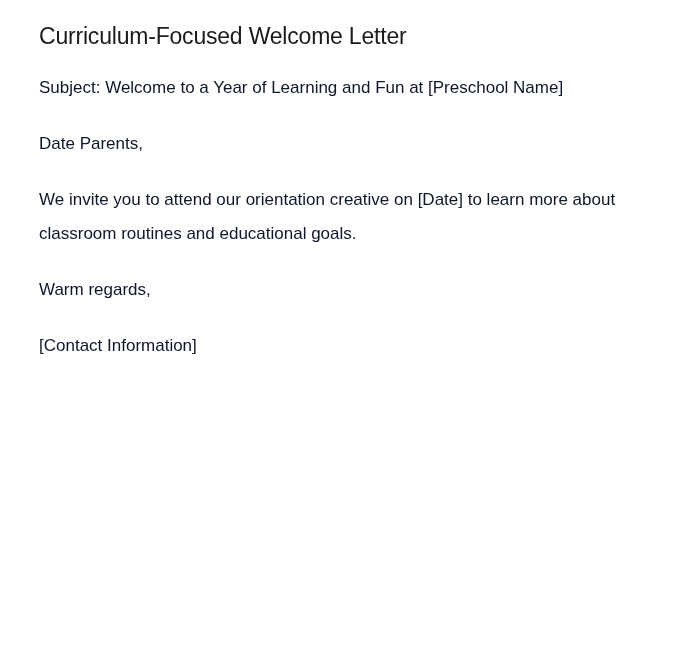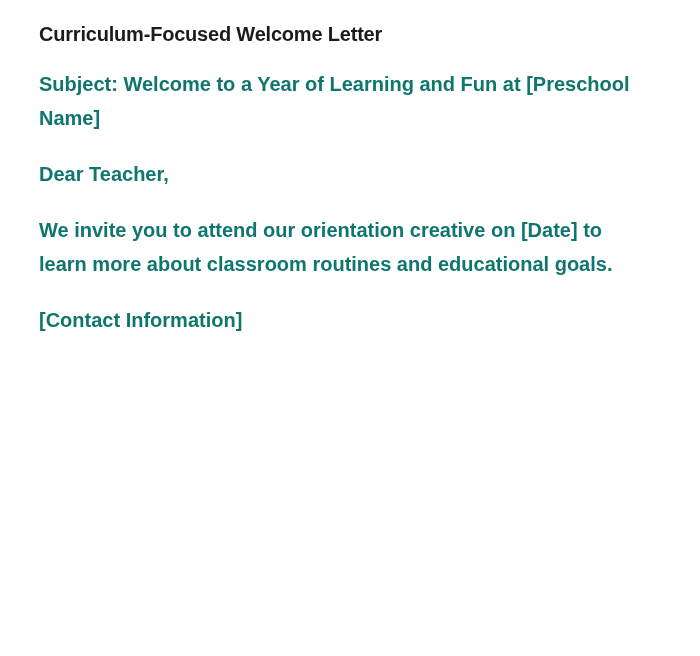--- a/index.html
+++ b/index.html
@@ -15,41 +15,42 @@
     -webkit-font-smoothing: antialiased;
   }
   .document {
     box-sizing: border-box;
     width: 700px;
     height: 656px;
     padding: 22px 40px 0 39px;
     background: #ffffff;
   }
   .doc-title {
-    font-size: 20px;
+    font-size: 23px;
     line-height: 1.25;
-    font-weight: bold;
+    font-weight: normal;
     color: #1b1b1b;
     margin: 0 0 20px 0;
     letter-spacing: -0.2px;
   }
   .doc-para {
-    font-size: 20px;
+    font-size: 17px;
     line-height: 34px;
-    color: #0f766e;
+    color: #0f172a;
     margin: 0 0 22px 0;
     max-width: 600px;
-    font-weight: 700;
+    font-weight: 400;
   }
   .doc-para:last-child {
     margin-bottom: 16px;
   }
 </style>
 </head>
 <body>
 
 <div class="document">
   <h1 class="doc-title">Curriculum-Focused Welcome Letter</h1>
   <p class="doc-para">Subject: Welcome to a Year of Learning and Fun at [Preschool Name]</p>
-  <p class="doc-para">Dear Teacher,</p>
+  <p class="doc-para">Date Parents,</p>
   <p class="doc-para">We invite you to attend our orientation creative on [Date] to learn more about classroom routines and educational goals.</p>
+  <p class="doc-para">Warm regards,</p>
   <p class="doc-para">[Contact Information]</p>
 </div>
 
 </body></html>

